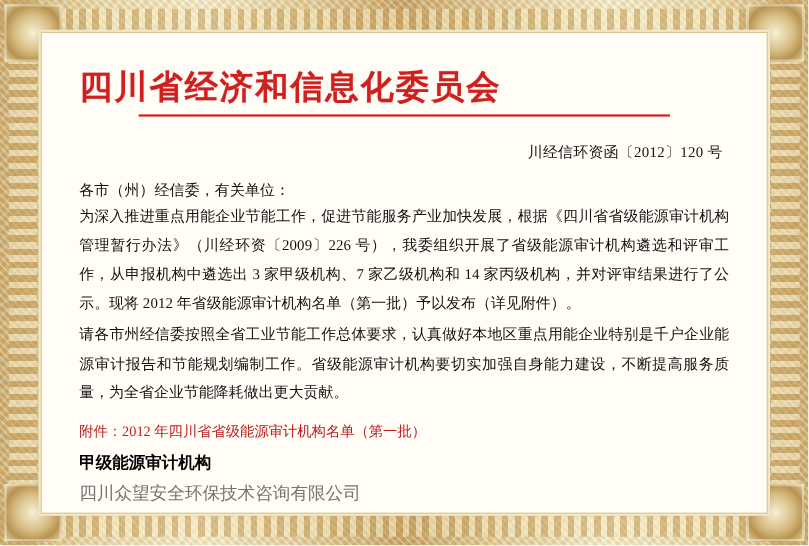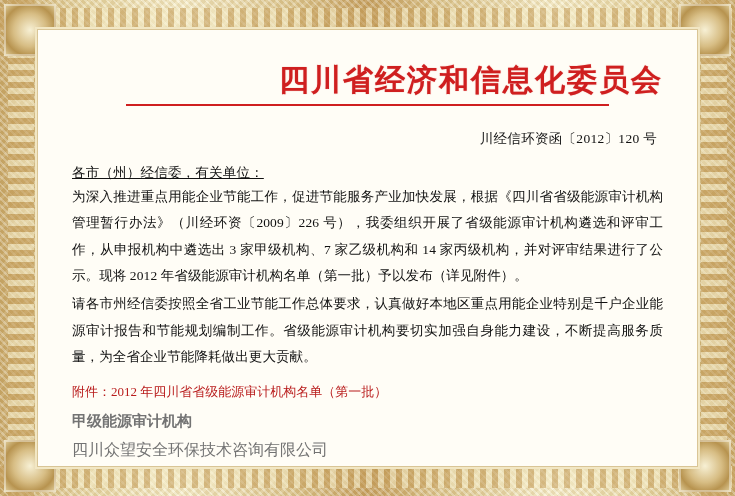--- a/index.html
+++ b/index.html
@@ -80,21 +80,21 @@
   }
   .paper-inner {
     position: absolute;
     inset: 0;
     padding: 20px 34px 14px 34px;
     box-sizing: border-box;
   }
 
   
   .doc-title {
-    text-align: right;
+    text-align: left;
     color: #cf1f1f;
     font-size: 30px;
     font-weight: bold;
     letter-spacing: 2px;
     line-height: 1.2;
     margin: 12px 0 4px 0;
     font-family: "Liberation Serif", serif;
     text-shadow: 0 0 1px rgba(207,31,31,0.5);
   }
   .title-rule {
@@ -112,21 +112,20 @@
     padding-right: 6px;
     letter-spacing: 0.3px;
   }
 
   
   .addressee {
     font-size: 13.5px;
     color: #111;
     margin-top: 16px;
     letter-spacing: 0.2px;
-    text-decoration: underline;
   }
   p.body-par {
     font-size: 13.5px;
     color: #111;
     line-height: 1.95;
     margin: 2px 0 0 0;
     text-align: justify;
     text-justify: inter-ideograph;
     letter-spacing: 0.1px;
   }
@@ -135,21 +134,21 @@
   }
   .attach-line {
     font-size: 13px;
     color: #b91c1c;
     margin-top: 10px;
     line-height: 1.9;
   }
   .sub-head {
     font-size: 15px;
     font-weight: bold;
-    color: #737373;
+    color: #000000;
     margin-top: 4px;
     line-height: 1.7;
   }
   .org-name {
     font-size: 16px;
     font-weight: normal;
     color: #737373;
     margin-top: 2px;
     line-height: 1.7;
   }

